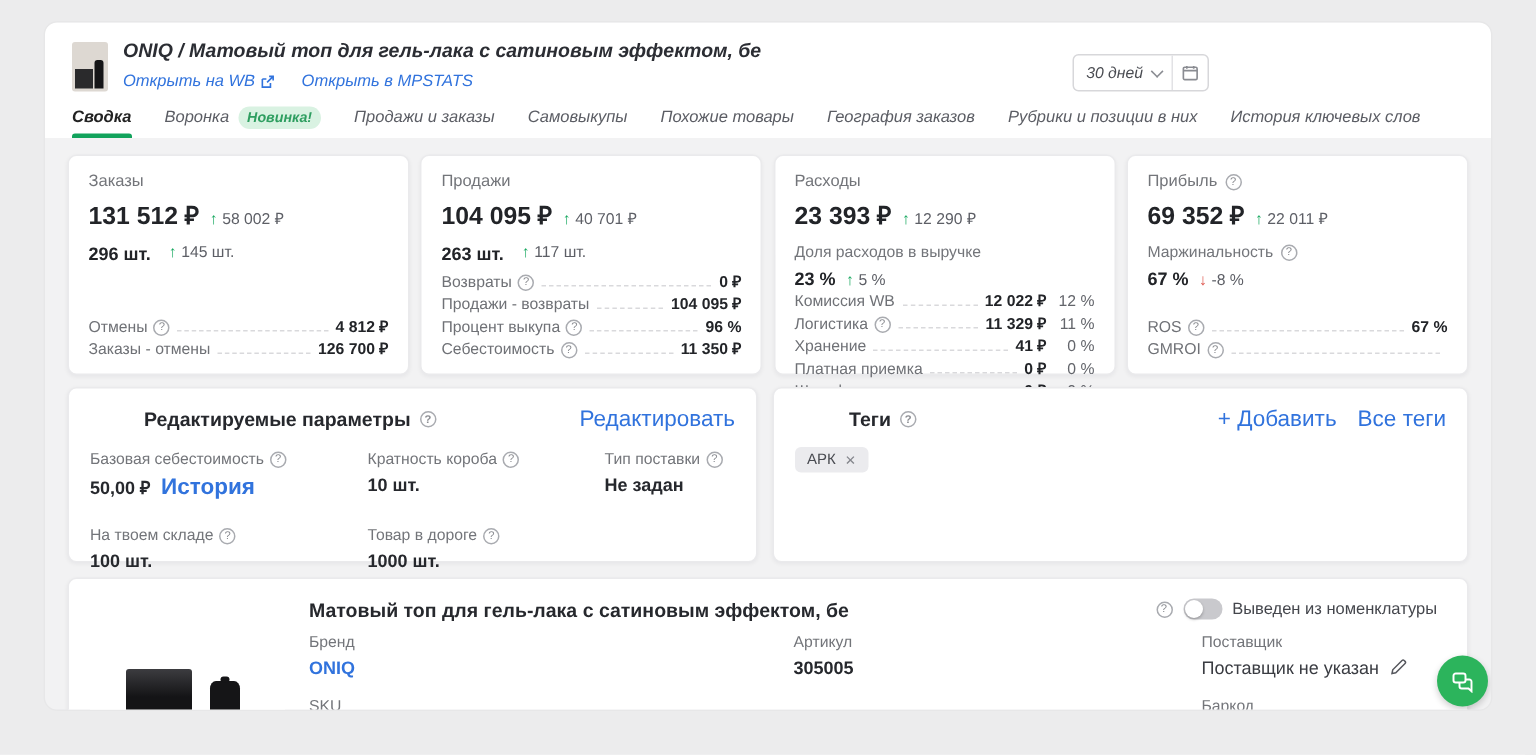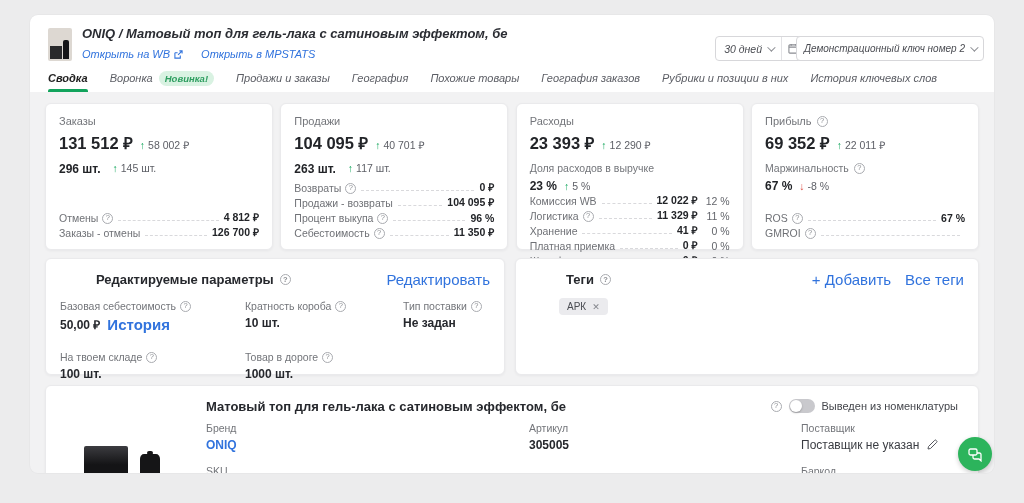--- a/index.html
+++ b/index.html
@@ -62,21 +62,21 @@
   .params { width:460px; height:117px; padding:12px 14px; }
   .card-h { display:flex; align-items:center; }
   .card-h .ttl { font-size:13px; font-weight:bold; color:#26282d; display:flex; align-items:center; gap:6px;margin-left:36px; }
   .card-h .sp { flex:1; }
   .blue { color:#3173dd; font-size:15px; cursor:pointer; text-decoration:none; white-space:nowrap; }
   .p-grid { margin-top:12px; display:grid; grid-template-columns:185px 158px auto; row-gap:18px; }
   .f-lab { font-size:10.5px; color:#73757a; display:flex; align-items:center; gap:4px; }
   .f-val { margin-top:4px; font-size:12px; font-weight:bold; color:#26282d; display:flex; gap:7px; align-items:center; }
   .tags { flex:1; height:117px; padding:12px 14px; }
   .tag-actions { display:flex; gap:14px; align-items:flex-start; }
-  .chip-row { margin-top:10px; display:flex;margin-left:29px; }
+  .chip-row { margin-top:10px; display:flex; }
   .chip { background:#ebebee; border-radius:4px; padding:3px 8px; font-size:10px; color:#4a4c52;
           display:flex; align-items:center; gap:6px; cursor:pointer; }
   .chip .x { color:#84868c; font-size:9px; cursor:pointer; }
 
   
   .prod { position:absolute; left:15px; top:370px; width:934px; height:130px; border-radius:6px 6px 0 0; }
   .p-img { position:absolute; left:14px; top:10px; width:130px; height:110px; background:#fff; }
   .p-img .box { position:absolute; left:24px; top:50px; width:44px; height:34px;
                 background:linear-gradient(180deg,#3c3c40 0%,#141416 55%); border-radius:2px; }
   .p-img .cap { position:absolute; left:80px; top:58px; width:20px; height:26px; background:#151517; border-radius:4px/5px; }
@@ -125,38 +125,34 @@
         <span class="chev"></span>
       </span>
       <span class="seg">
         <svg class="ic" width="11" height="11" viewBox="0 0 12 12">
             <rect x="1" y="2" width="10" height="9" rx="1" fill="none" stroke="#8a8c92" stroke-width="1.2"></rect>
             <path d="M1 4.5h10M3.5 1v2M8.5 1v2" stroke="#8a8c92" stroke-width="1.2"></path>
           </svg>
       </span>
     </div>
 
-    <div class="ctl ctl-key">
-      <span>Демонстрационный ключ номер 2</span>
-      <span class="chev" style="margin-left:5px"></span>
-    </div>
 
     <div class="tabs">
       <div class="tab active">
           <span>Сводка</span>
         </div>
       <div class="tab">
           <span>Воронка</span>
           <span class="badge">Новинка!</span>
         </div>
       <div class="tab">
           <span>Продажи и заказы</span>
         </div>
       <div class="tab">
-          <span>География</span>
+          <span>Самовыкупы</span>
         </div>
       <div class="tab">
           <span>Похожие товары</span>
         </div>
       <div class="tab">
           <span>География заказов</span>
         </div>
       <div class="tab">
           <span>Рубрики и позиции в них</span>
         </div>

